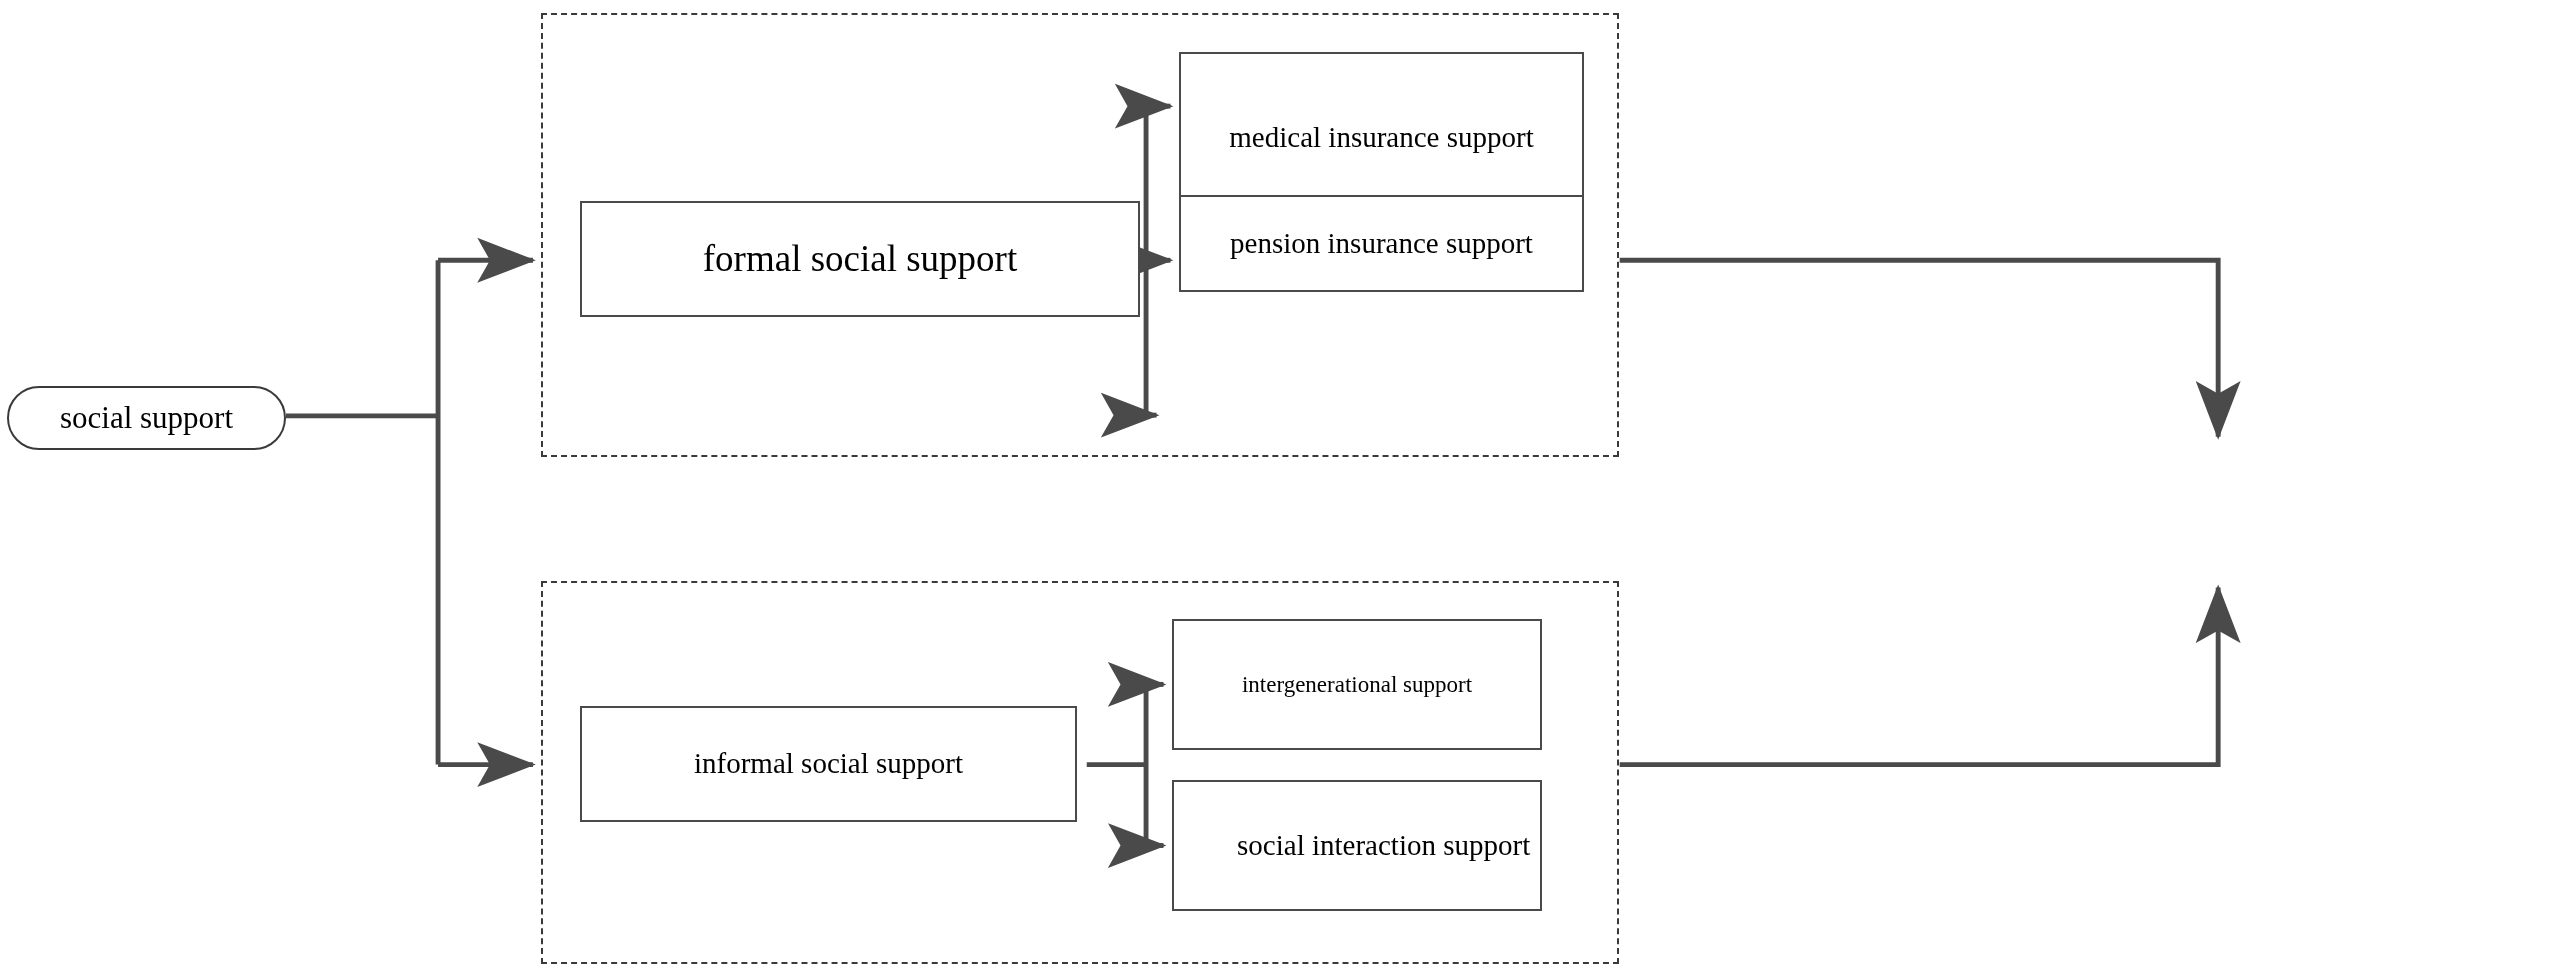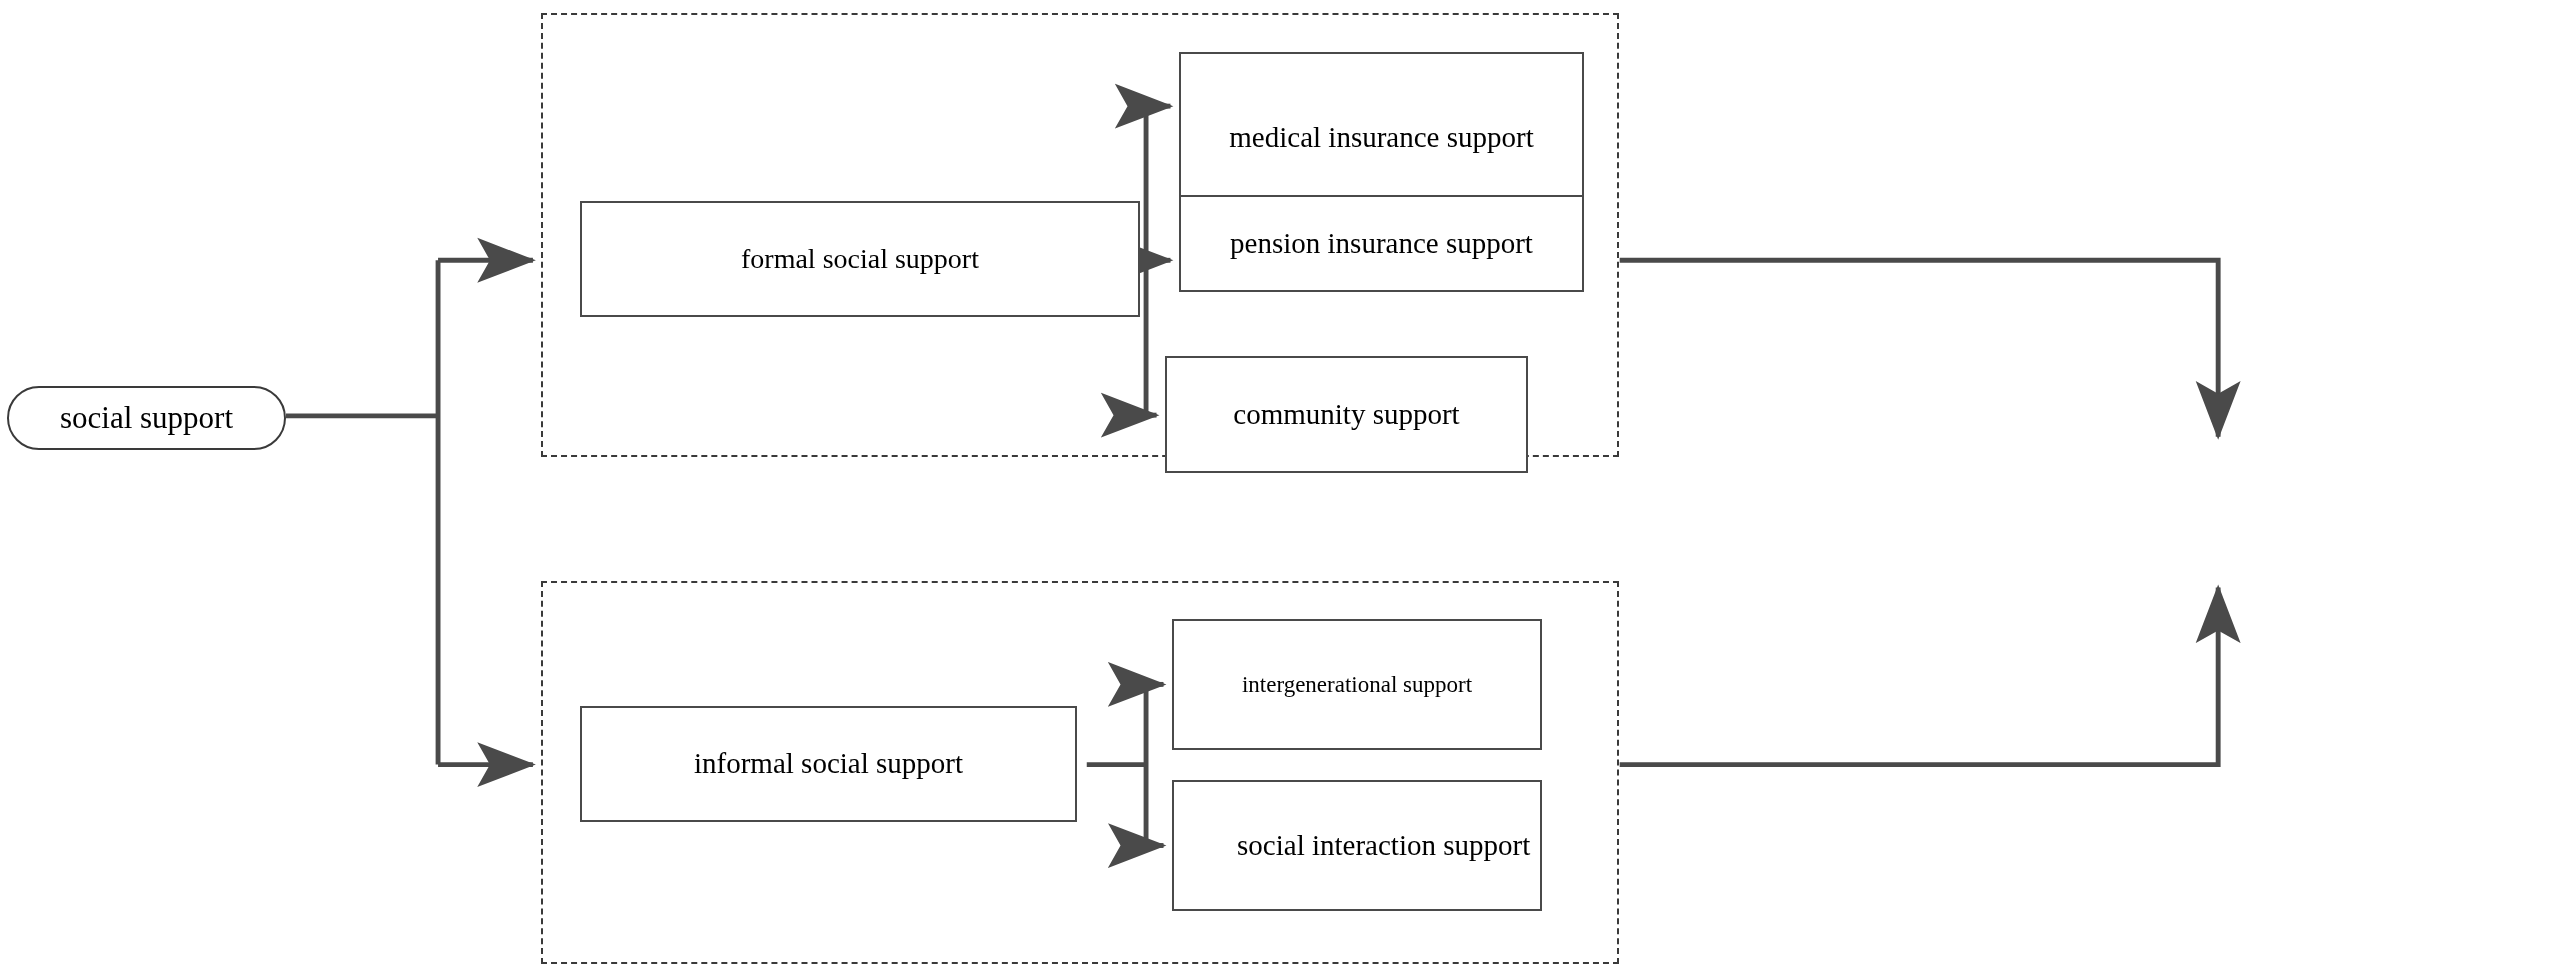--- a/index.html
+++ b/index.html
@@ -73,35 +73,32 @@
     </g>
   </svg>
 
   <div class="group-box" style="left:541px;top:13.3px;width:1078px;height:444px;"></div>
   <div class="group-box" style="left:541px;top:581px;width:1078px;height:383px;"></div>
 
   <div class="node stadium" style="left:7px;top:386px;width:279px;height:64px;font-size:31px;">
     <span class="lbl">social support</span>
   </div>
 
-  <div class="node" style="left:580px;top:201px;width:560px;height:116px;font-size:28px;">
+  <div class="node" style="left:580px;top:201px;width:560px;height:116px;font-size:37px;">
     <span class="lbl">formal social support</span>
   </div>
 
   <div class="node" style="left:1179px;top:40px;width:405px;height:172px;font-size:29px;margin-top:12px;">
     <span class="lbl">medical insurance support</span>
   </div>
 
   <div class="node" style="left:1179px;top:195px;width:405px;height:97px;font-size:29px;">
     <span class="lbl">pension insurance support</span>
   </div>
 
-  <div class="node" style="left:1165px;top:356px;width:363px;height:117px;font-size:29px;">
-    <span class="lbl">community support</span>
-  </div>
 
   <div class="node" style="left:580px;top:706px;width:497px;height:116px;font-size:29px;">
     <span class="lbl">informal social support</span>
   </div>
 
   <div class="node" style="left:1172px;top:619px;width:370px;height:131px;font-size:23px;">
     <span class="lbl">intergenerational support</span>
   </div>
 
   <div class="node" style="left:1172px;top:780px;width:370px;height:131px;font-size:29px;text-align:right;">

